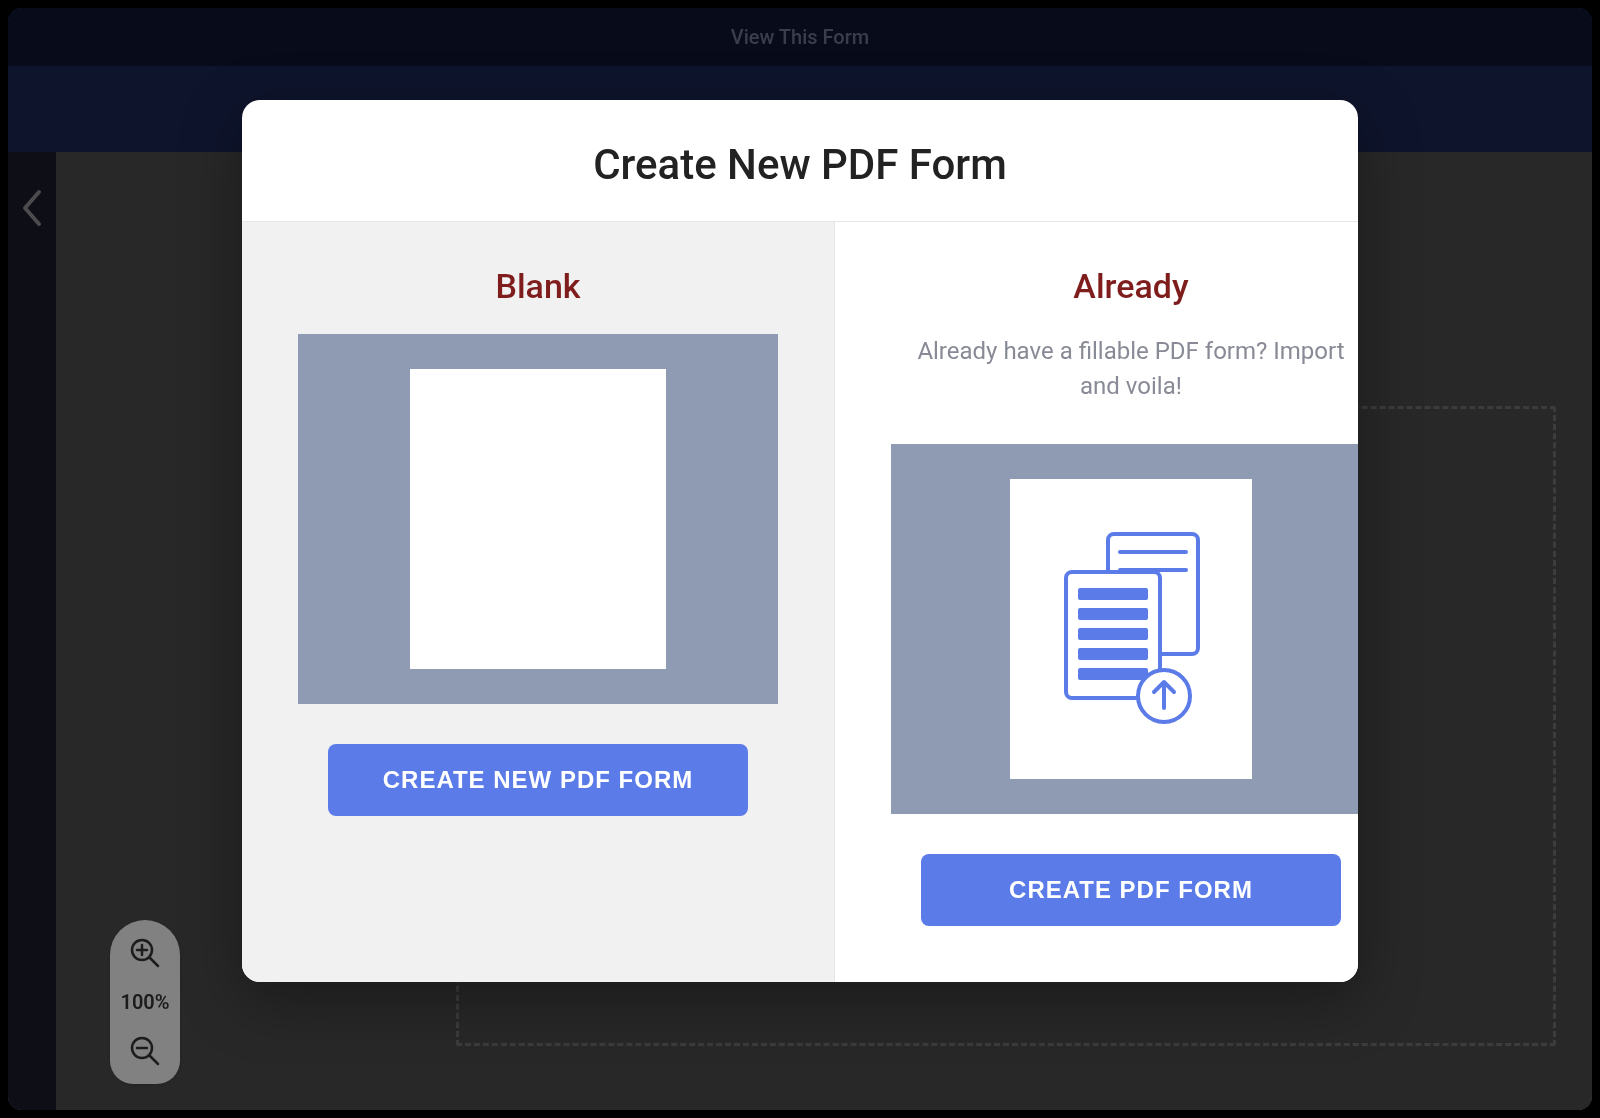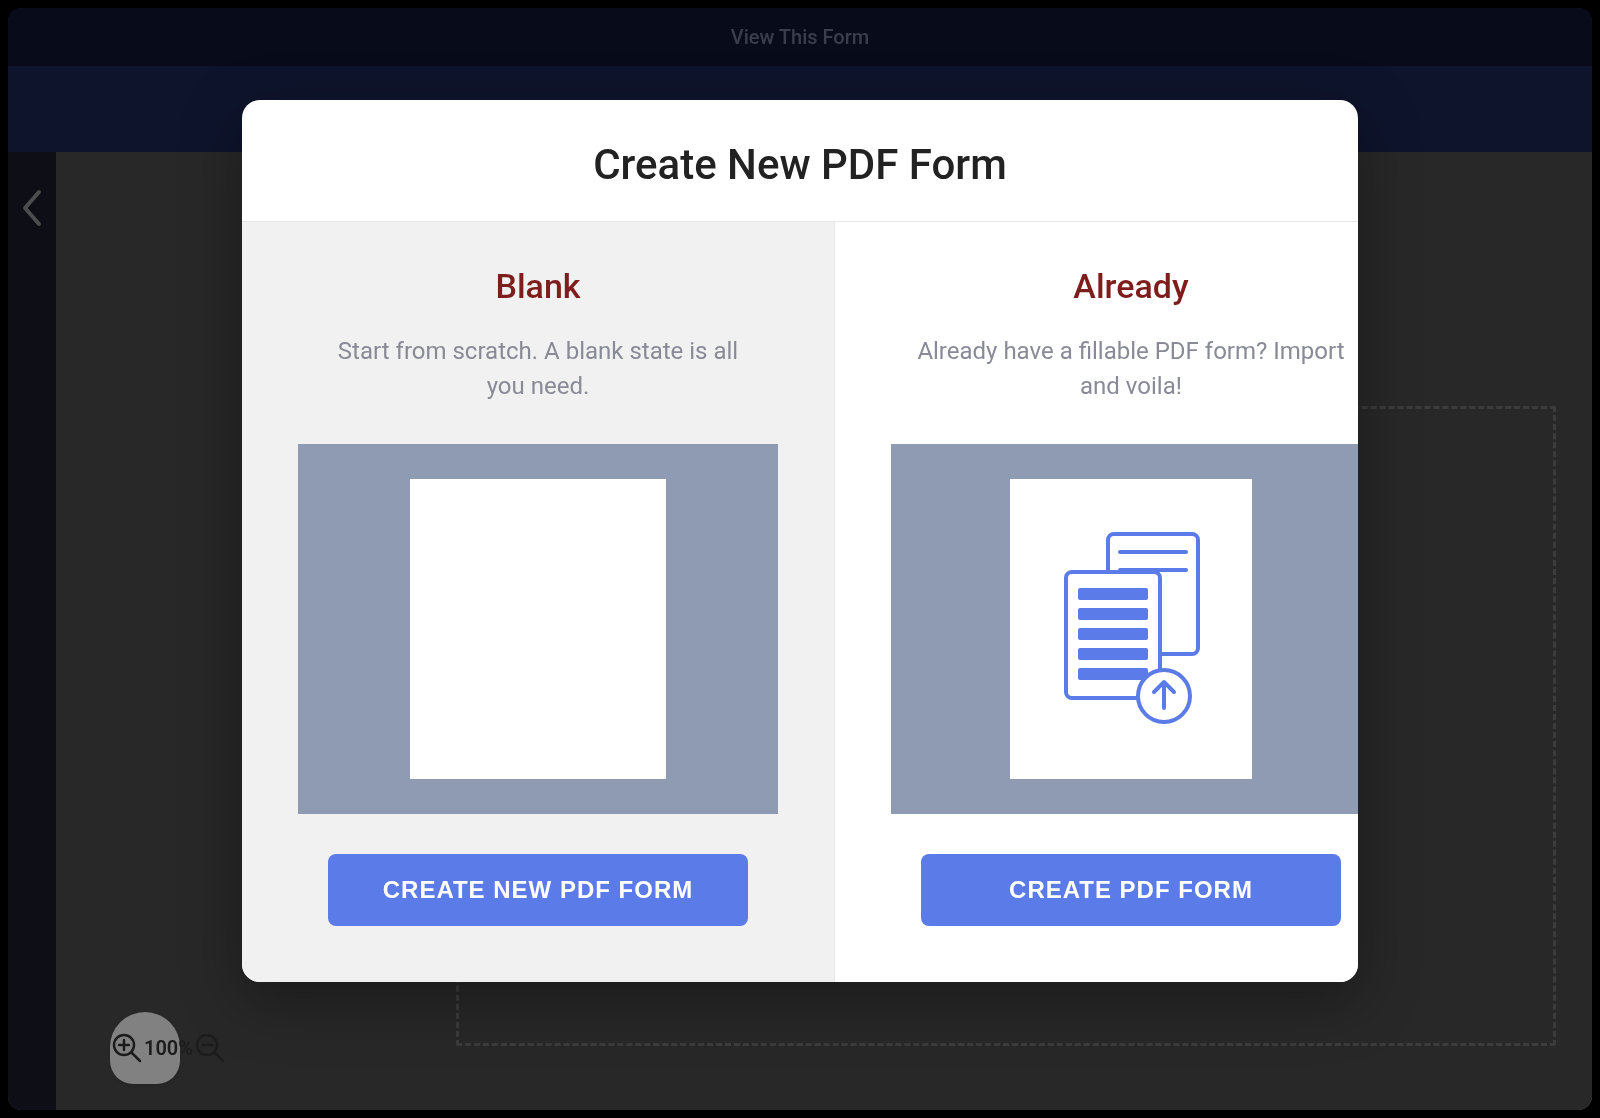--- a/index.html
+++ b/index.html
@@ -82,21 +82,21 @@
     }
     .zoom-controls {
       position: absolute;
       left: 102px;
       bottom: 26px;
       width: 70px;
       background: #ececec;
       border-radius: 36px 36px 24px 24px;
       padding: 10px 0;
       display: flex;
-      flex-direction: row;
+      flex-direction: column;
       align-items: center;
       box-shadow: 0 1px 4px rgba(0,0,0,0.15);
     }
     .zoom-btn {
       width: 46px;
       height: 46px;
       border-radius: 50%;
       display: flex;
       align-items: center;
       justify-content: center;
@@ -244,21 +244,20 @@
   <div class="scrim"></div>
 </div>
 
 <div class="modal">
   <div class="modal-title-wrap">
     <h1 class="modal-title">Create New PDF Form</h1>
   </div>
   <div class="modal-body">
     <div class="option-panel left">
       <h2 class="option-title">Blank</h2>
-      <p class="option-desc">Start from scratch. A blank state is all you need.</p>
       <div class="preview left">
         <div class="preview-inner"></div>
       </div>
       <button class="action-btn">CREATE NEW PDF FORM</button>
     </div>
     <div class="option-panel right">
       <h2 class="option-title">Already</h2>
       <p class="option-desc">Already have a fillable PDF form? Import and voila!</p>
       <div class="preview right">
         <div class="preview-inner">

